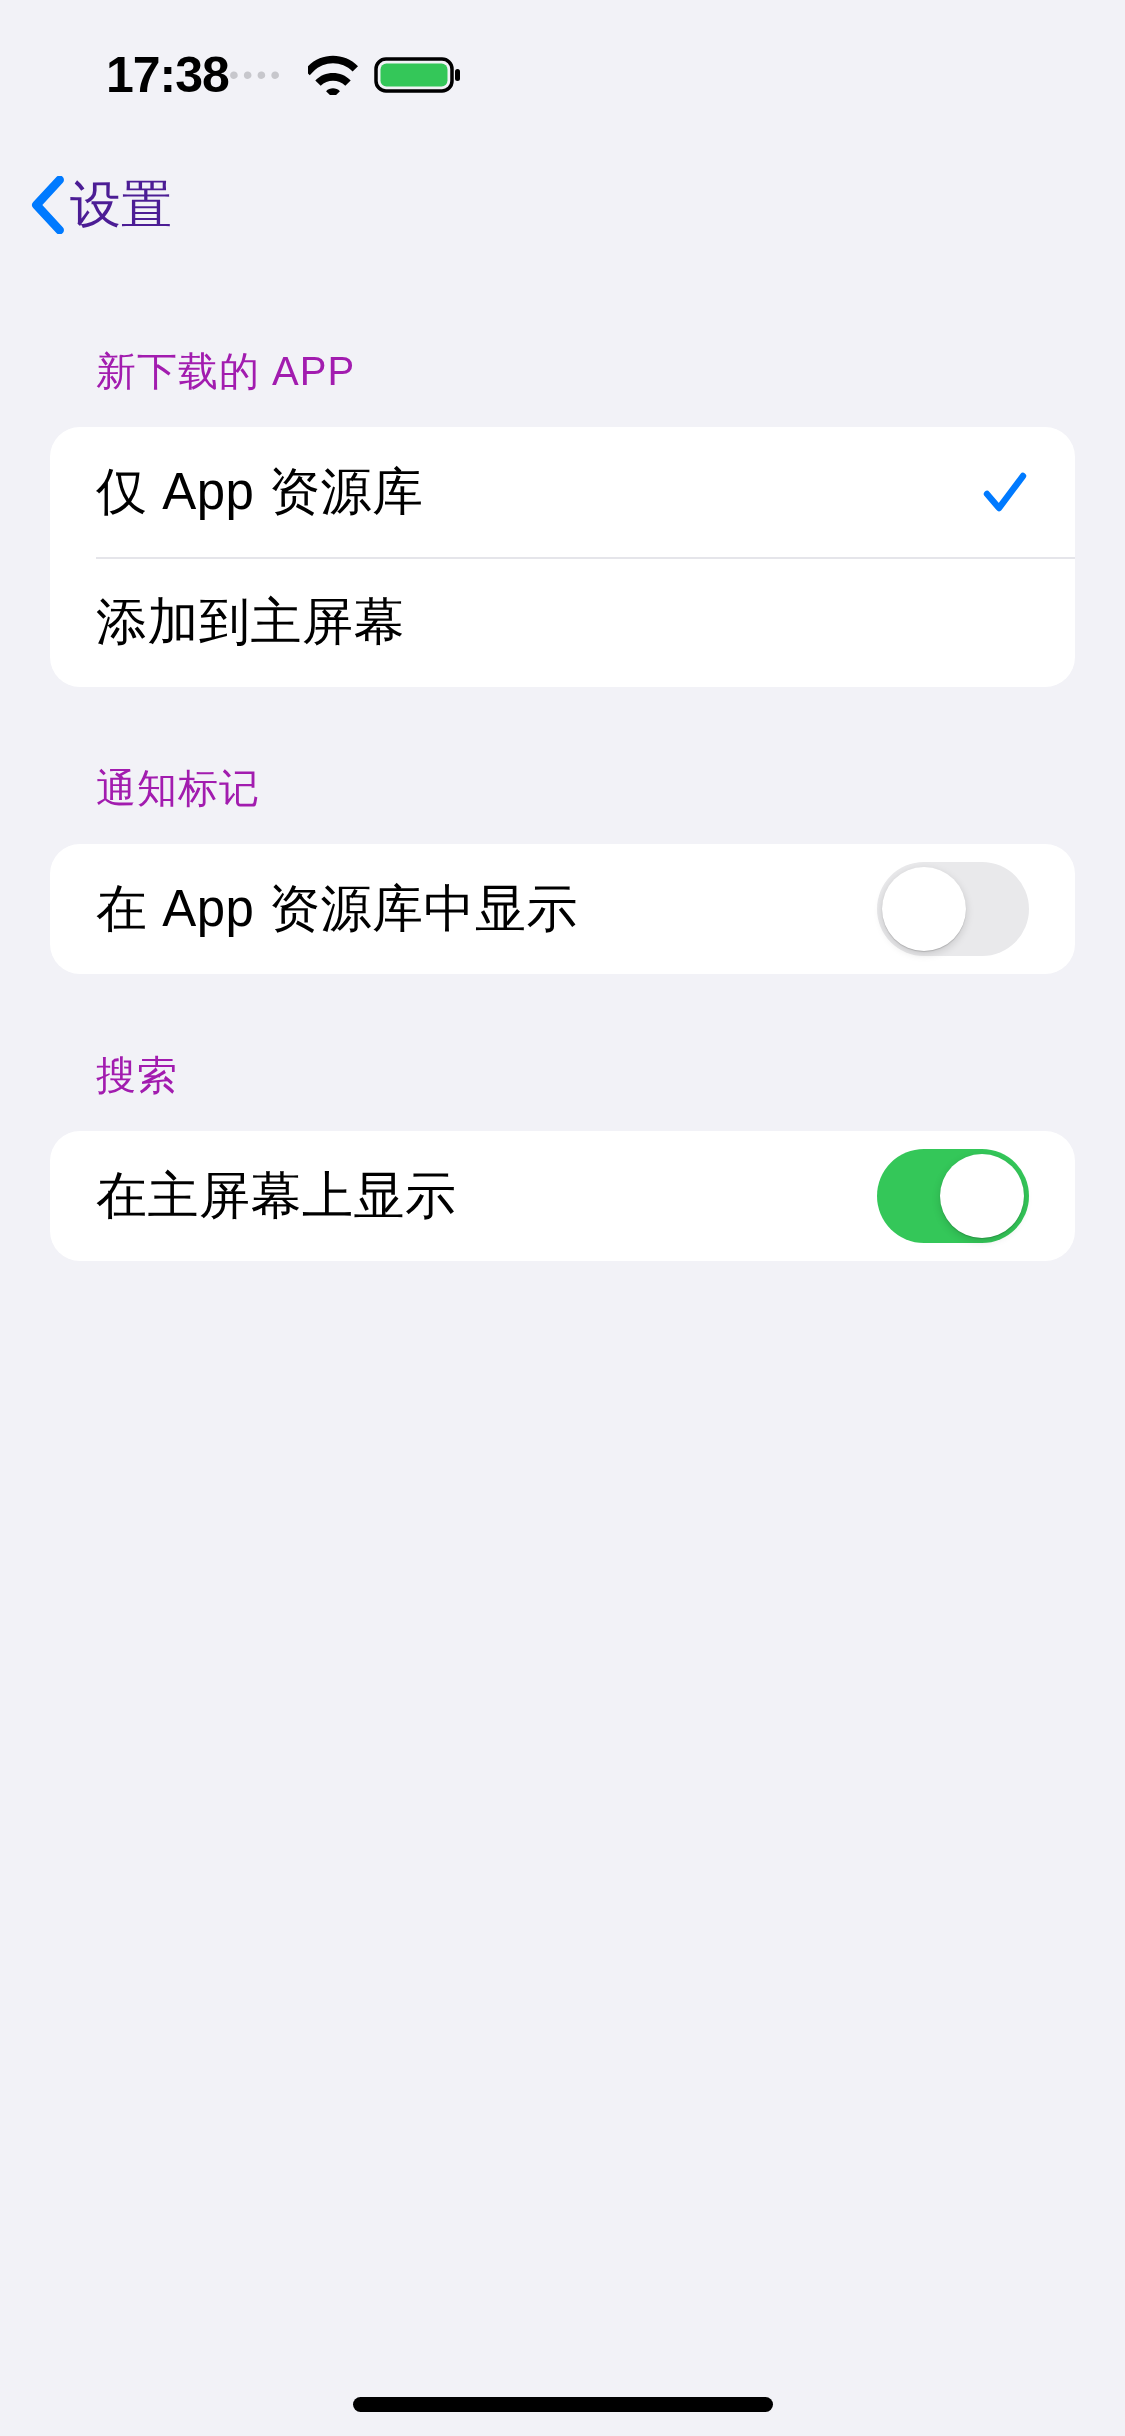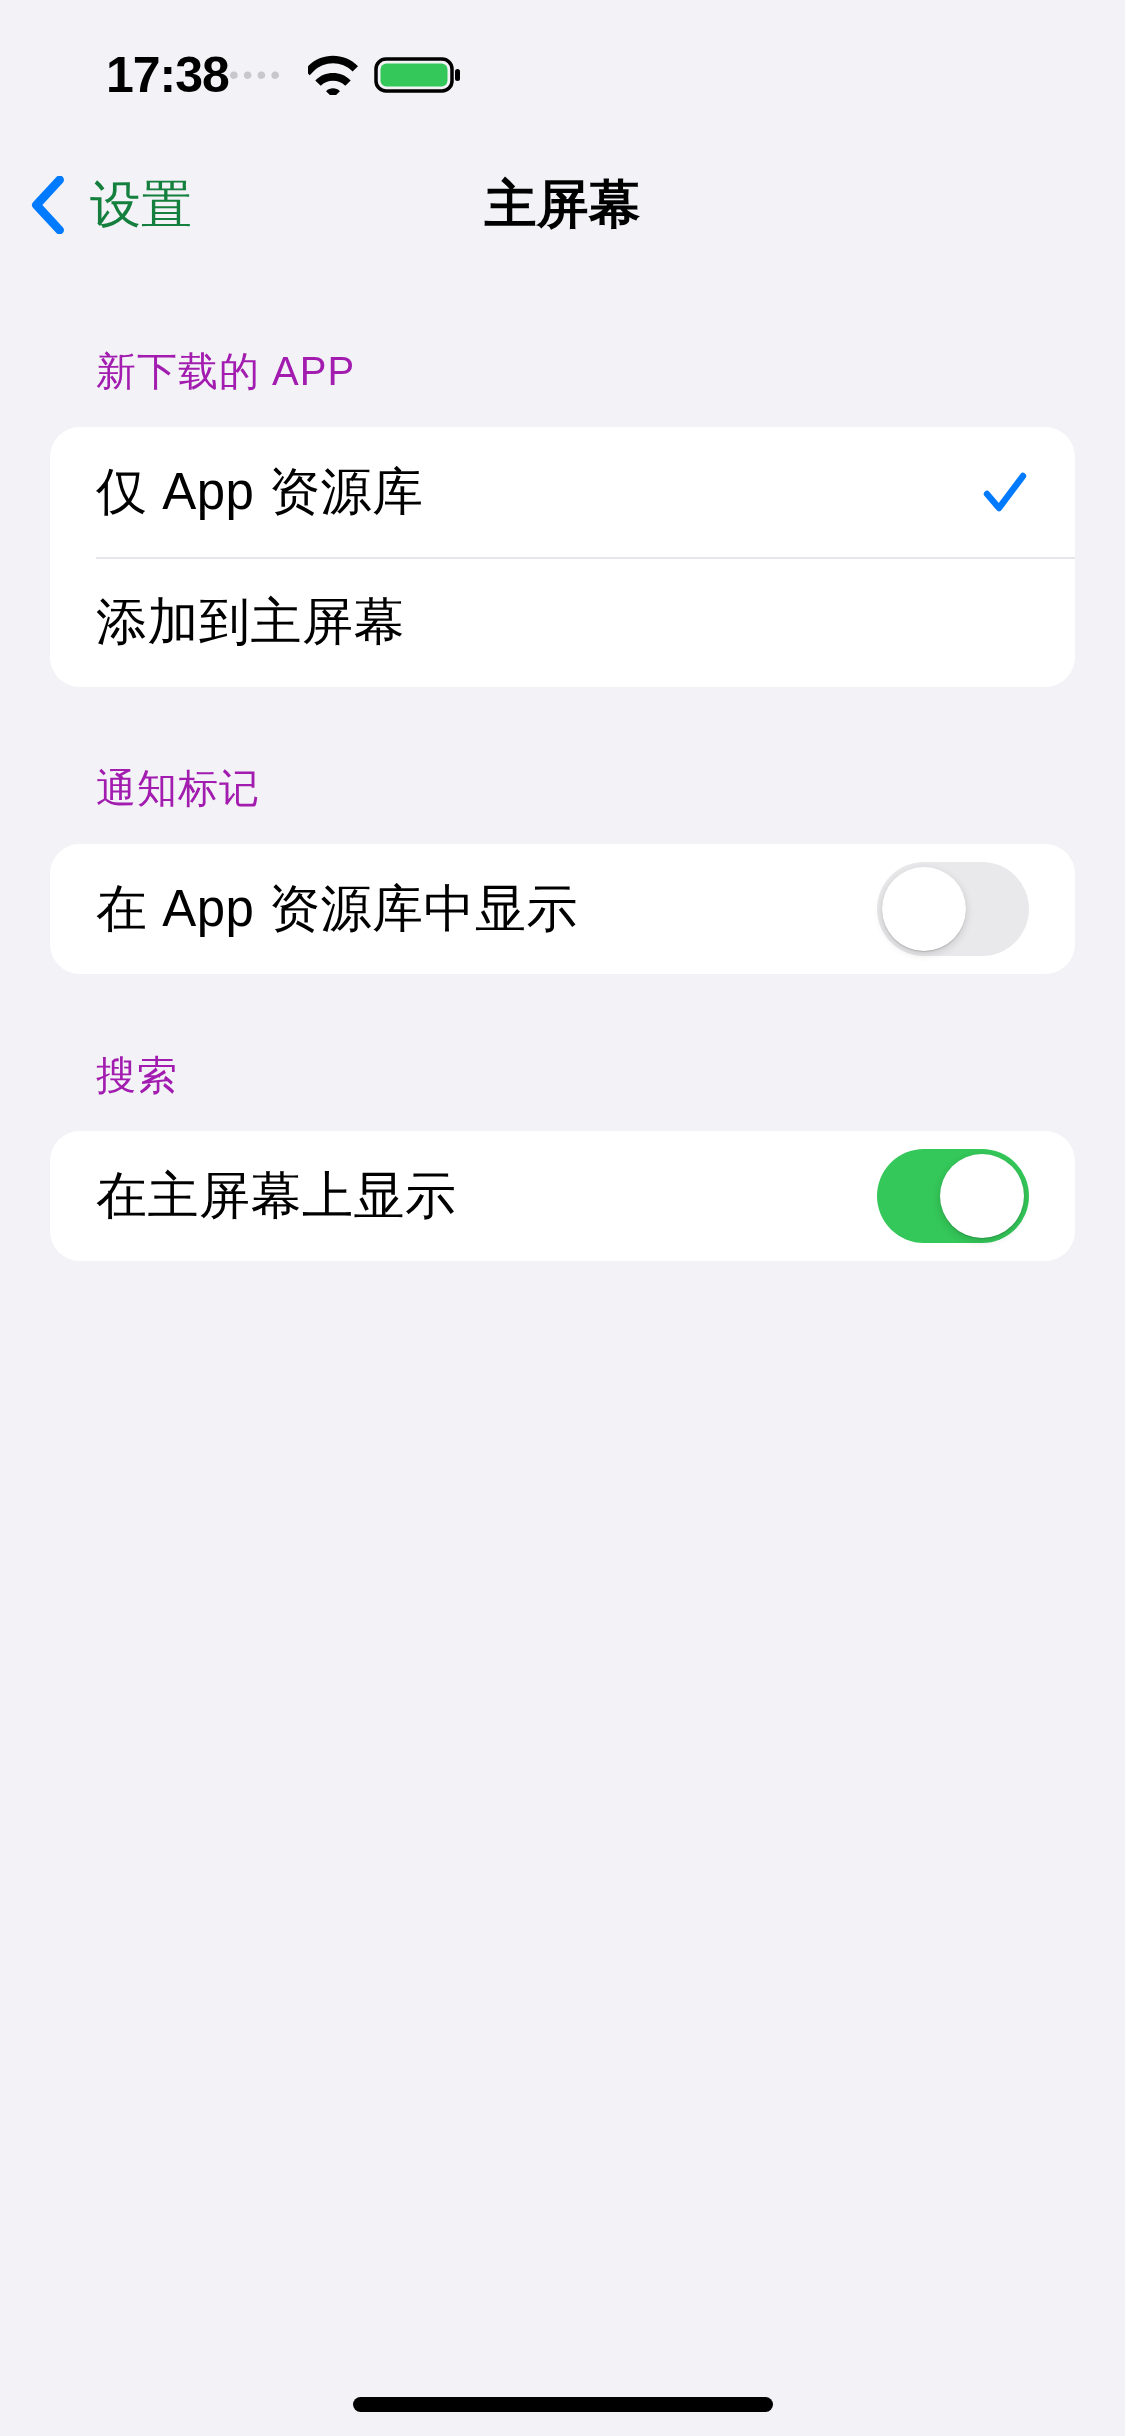--- a/index.html
+++ b/index.html
@@ -41,22 +41,22 @@
     
     .nav-bar {
       height: 130px;
       position: relative;
       display: flex;
       align-items: center;
     }
     .nav-back {
       display: flex;
       align-items: center;
-      gap: 24px;
-      color: #15803d;
+      gap: 4px;
+      color: #4c1d95;
       font-size: 51px;
       padding-left: 30px;
     }
     .nav-chevron { width: 36px; height: 58px; }
     .nav-title {
       position: absolute;
       width: 100%;
       text-align: center;
       font-size: 52px;
       font-weight: 600;
@@ -155,21 +155,20 @@
   </div>
 </div>
 
 <div class="nav-bar">
   <div class="nav-back">
     <svg class="nav-chevron" viewBox="0 0 18 30">
       <polyline points="15,2 3,15 15,28" fill="none" stroke="#007aff" stroke-width="4.5" stroke-linecap="round" stroke-linejoin="round"></polyline>
     </svg>
     <span>设置</span>
   </div>
-  <div class="nav-title">主屏幕</div>
 </div>
 
 <div class="section">
   <div class="section-header">新下载的 APP</div>
   <div class="section-body">
     <div class="row">
       <span class="row-label">仅 App 资源库</span>
       <svg class="check-icon" viewBox="0 0 24 24">
         <polyline points="3,13 9,20 21,4" fill="none" stroke="#007aff" stroke-width="3.2" stroke-linecap="round" stroke-linejoin="round"></polyline>
       </svg>

